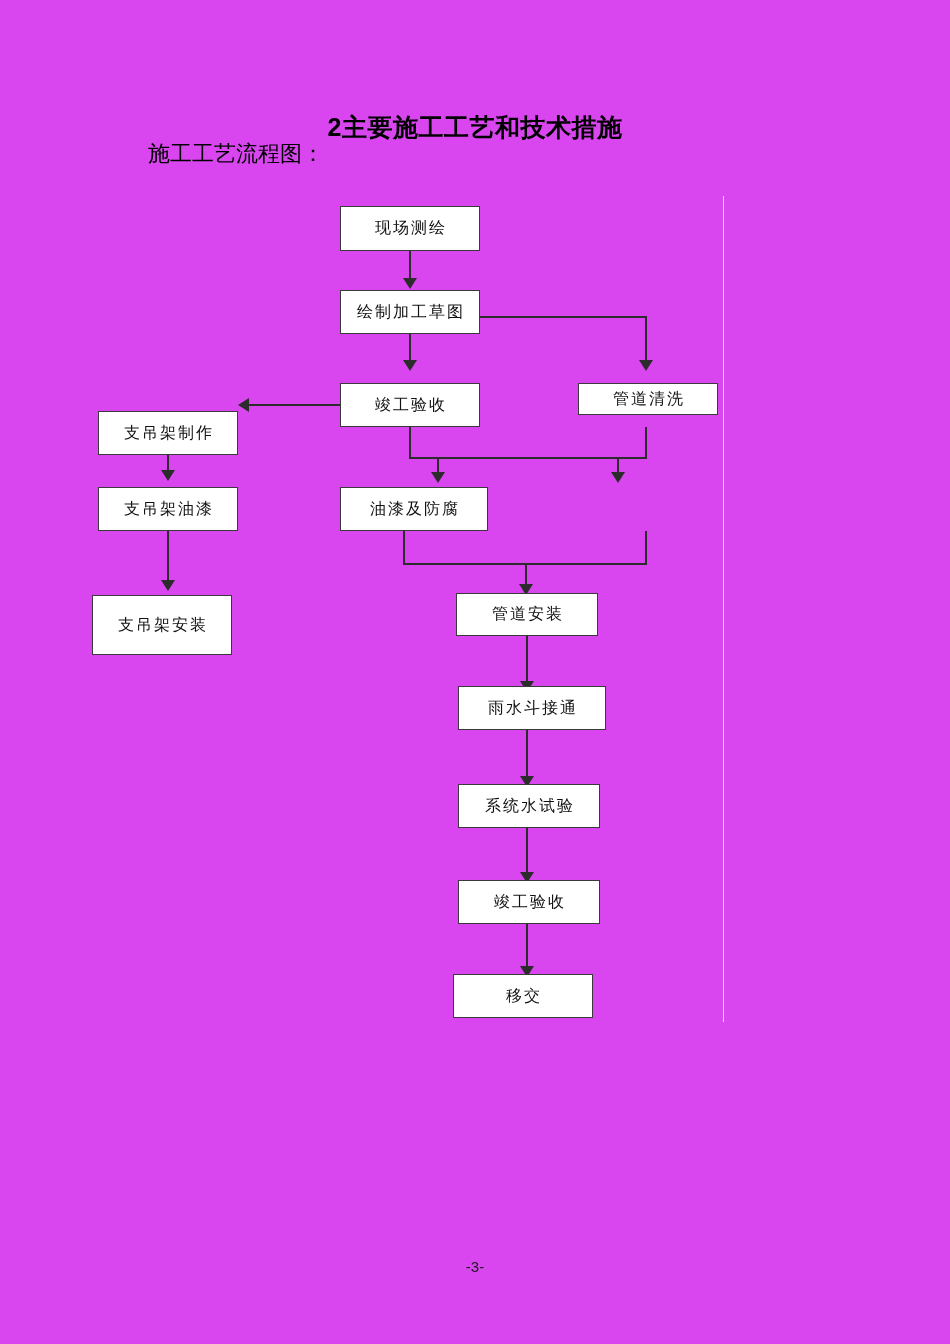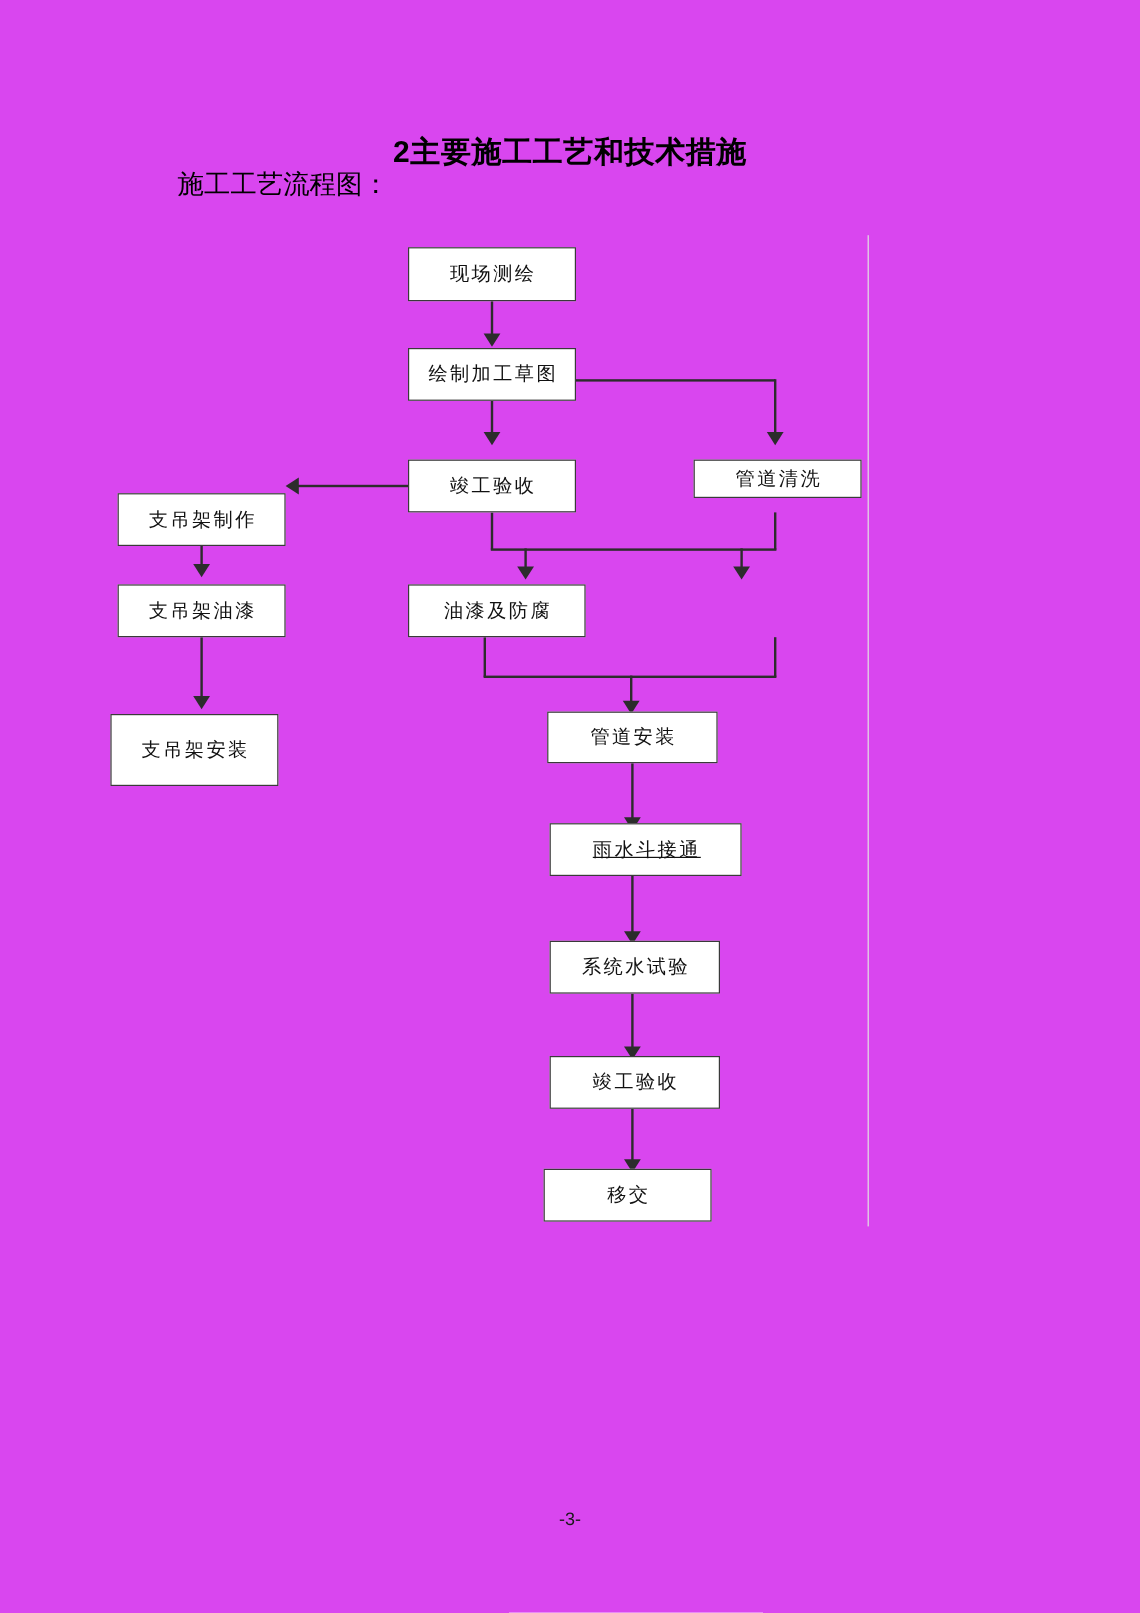--- a/index.html
+++ b/index.html
@@ -179,21 +179,21 @@
     <div class="hline" style="left:403px; top:563px; width:244px;"></div>
     <div class="vline" style="left:525px; top:563px; height:24px;"></div>
     <div class="arrow-down" style="left:519px; top:584px;"></div>
 
     <div class="node" style="left:92px; top:595px; width:140px; height:60px;">支吊架安装</div>
     <div class="node" style="left:456px; top:593px; width:142px; height:43px;">管道安装</div>
 
     <div class="vline" style="left:526px; top:636px; height:50px;"></div>
     <div class="arrow-down" style="left:520px; top:681px;"></div>
 
-    <div class="node" style="left:458px; top:686px; width:160px; height:44px;text-decoration:underline;">雨水斗接通</div>
+    <div class="node" style="left:458px; top:686px; width:148px; height:44px;">雨水斗接通</div>
 
     <div class="vline" style="left:526px; top:730px; height:50px;"></div>
     <div class="arrow-down" style="left:520px; top:776px;"></div>
 
     <div class="node" style="left:458px; top:784px; width:142px; height:44px;">系统水试验</div>
 
     <div class="vline" style="left:526px; top:828px; height:50px;"></div>
     <div class="arrow-down" style="left:520px; top:872px;"></div>
 
     <div class="node" style="left:458px; top:880px; width:142px; height:44px;">竣工验收</div>

